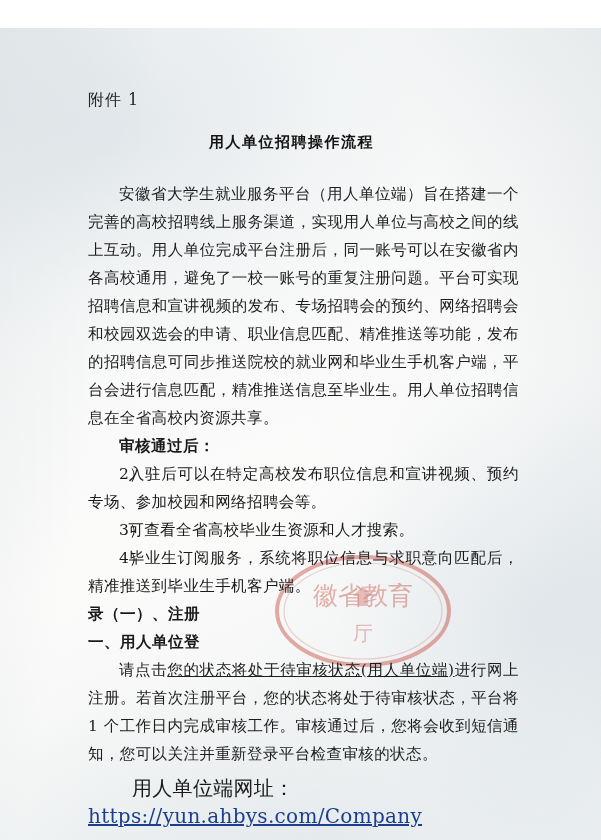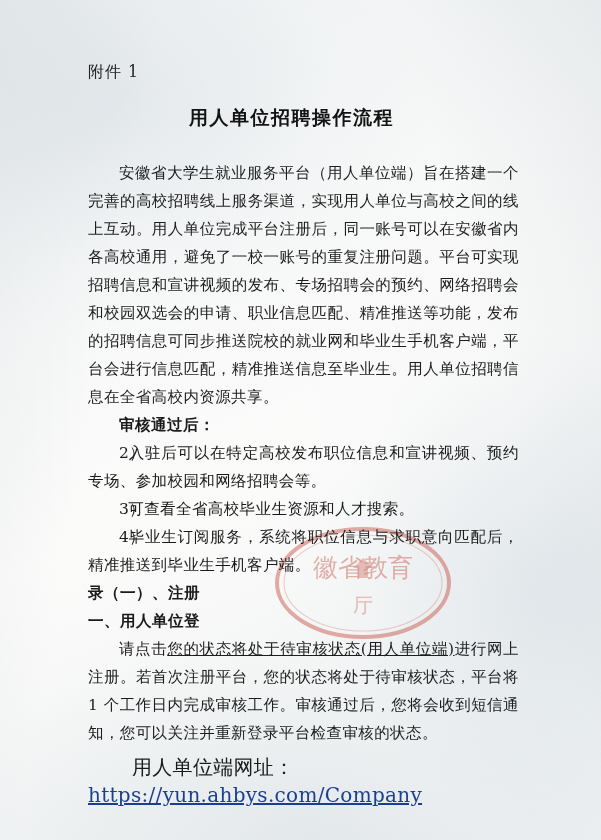--- a/index.html
+++ b/index.html
@@ -46,33 +46,34 @@
     width: 210px;
     height: 126px;
     pointer-events: none;
     opacity: 0.55;
   }
 
   .content {
     position: relative;
     padding: 62px 82px 0 88px;
     z-index: 2;
+    margin-top: 28px;
   }
 
   .attachment-label {
     font-family: "DejaVu Serif", "Liberation Serif", serif;
     font-size: 16px;
     letter-spacing: 1px;
     margin: 0 0 22px 0;
     color: #242424;
   }
 
   .doc-title {
     font-family: Liberation Mono, monospace;
-    font-size: 19px;
+    font-size: 15px;
     font-weight: bold;
     text-align: center;
     letter-spacing: 1.5px;
     margin: 0 0 28px 0;
     padding-right: 24px;
     color: #131313;
   }
 
   p.body-text {
     font-family: "DejaVu Serif", "Liberation Serif", serif;

